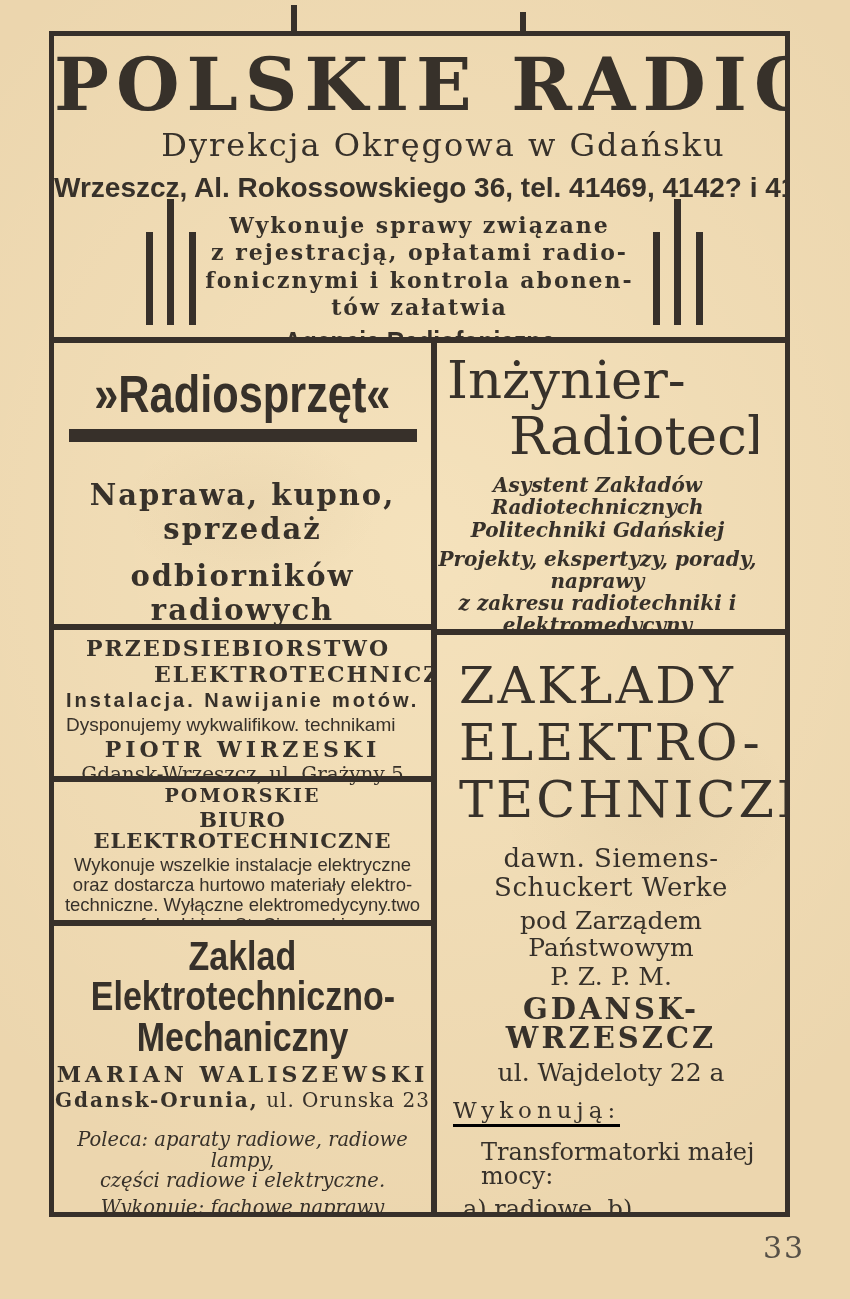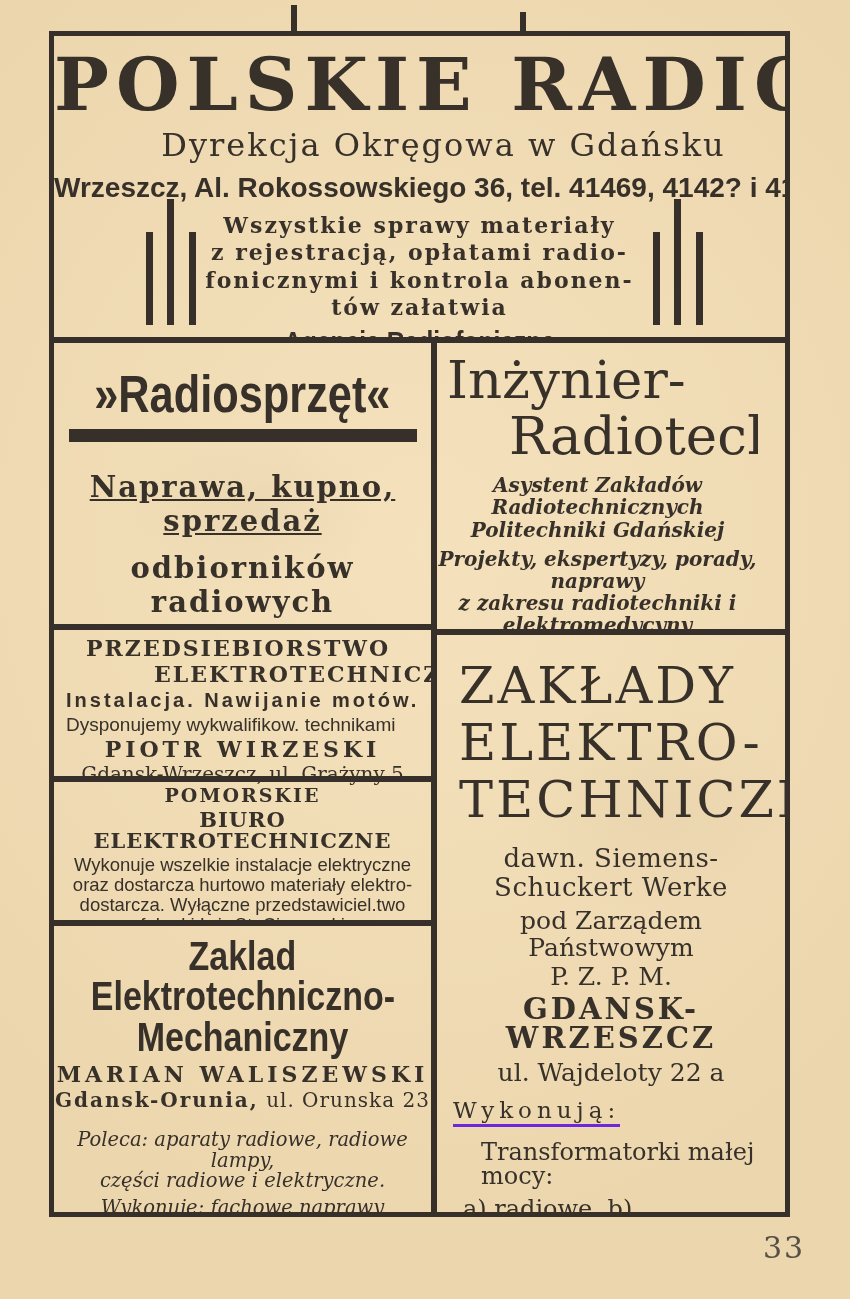--- a/index.html
+++ b/index.html
@@ -35,21 +35,21 @@
   .pr-body{margin-top:8px;font-size:22px;font-weight:bold;letter-spacing:2px;line-height:1.25;}
   .pr-agency{margin-top:4px;font-size:29px;font-weight:bold;}
   .bar{position:absolute;width:7px;background:#37302a;}
   
   .left-col-rule1{left:0;top:301px;width:731px;}
   .vdiv{left:377px;top:301px;height:879px;}
   
   .radiosprzet{left:0;top:307px;width:377px;height:281px;}
   .rs-title{margin-top:26px;font-size:51px;line-height:1;font-weight:bold;}
   .rs-bar{width:348px;height:13px;background:#37302a;margin:9px auto 0;}
-  .rs-l1{margin-top:28px;font-size:29px;font-weight:bold;letter-spacing:2px;text-decoration:underline;}
+  .rs-l1{margin-top:36px;font-size:29px;font-weight:bold;letter-spacing:2px;}
   .rs-l2{margin-top:13px;font-size:29px;font-weight:bold;letter-spacing:2px;}
   .lrule2{left:0;top:588px;width:377px;}
   .przed{left:0;top:594px;width:377px;height:190px;padding-top:7px;}
   .pz-t1{font-size:22px;font-weight:bold;letter-spacing:2px;padding-left:32px;line-height:1;}
   .pz-t2{font-size:22px;font-weight:bold;letter-spacing:2px;padding-left:100px;line-height:1;margin-top:4px;}
   .pz-sub{font-size:20px;font-weight:bold;letter-spacing:3px;padding-left:12px;line-height:1;margin-top:5px;}
   .pz-body{font-size:19px;padding-left:12px;line-height:1;margin-top:5px;}
   .pz-name{font-size:22px;font-weight:bold;letter-spacing:4px;line-height:1;margin-top:4px;}
   .pz-a1{font-size:20px;line-height:1;margin-top:4px;}
   .lrule3{left:0;top:740px;width:377px;}
@@ -73,41 +73,41 @@
   .in-body{font-size:20px;font-style:italic;font-weight:bold;line-height:1.1;margin-top:7px;}
   .rrule2{left:383px;top:593px;width:348px;}
   .zaklady{left:383px;top:599px;width:348px;height:579px;padding-top:22px;}
   .zy-title{font-size:51px;line-height:1.12;letter-spacing:3px;padding-left:22px;}
   .zy-s1{font-size:26px;line-height:1.1;margin-top:16px;letter-spacing:.5px;}
   .zy-s2{font-size:25px;line-height:1.1;margin-top:5px;}
   .zy-s3{font-size:25px;line-height:1;margin-top:2px;}
   .zy-city{font-size:29px;font-weight:bold;letter-spacing:3px;line-height:1;margin-top:6px;}
   .zy-street{font-size:25px;line-height:1;margin-top:7px;}
   .zy-wyk{margin-top:14px;padding-left:16px;text-align:left;}
-  .zy-wyk span{display:inline-block;font-size:23px;letter-spacing:5px;border-bottom:3px solid #6d28d9;padding-bottom:2px;line-height:1;}
+  .zy-wyk span{display:inline-block;font-size:23px;letter-spacing:5px;border-bottom:3px solid #000000;padding-bottom:2px;line-height:1;}
   .zy-tr0{font-size:24px;line-height:1;margin-top:13px;padding-left:44px;text-align:left;}
   .zy-tr{font-size:24px;line-height:1;margin-top:9px;padding-left:26px;text-align:left;}
   .pageno{position:absolute;left:763px;top:1230px;font-size:30px;color:#565047;letter-spacing:2px;}
 </style>
 </head>
 <body>
 
 <div class="noise1"></div>
 <div class="noise2"></div>
 <div class="tick" style="left:291px;top:5px;width:6px;height:26px;"></div>
 <div class="tick" style="left:520px;top:12px;width:6px;height:20px;"></div>
 
 <div class="frame">
 
   <div class="blk topad c">
     <div class="pr-title">POLSKIE RADIO</div>
     <div class="pr-sub">Dyrekcja Okręgowa w Gdańsku</div>
     <div class="pr-addr sans">Wrzeszcz, Al. Rokossowskiego 36, tel. 41469, 4142? i 41231</div>
     <div class="pr-body">
-      <div>Wszystkie sprawy materiały</div>
+      <div>Wykonuje sprawy związane</div>
       <div>z rejestracją, opłatami radio-</div>
       <div>fonicznymi i kontrola abonen-</div>
       <div>tów załatwia</div>
     </div>
     <div class="pr-agency sans"><span class="cond">Agencja Radiofoniczna</span></div>
 
     <div class="bar" style="left:92px;top:196px;height:93px;"></div>
     <div class="bar" style="left:113px;top:163px;height:126px;"></div>
     <div class="bar" style="left:135px;top:196px;height:93px;"></div>
     <div class="bar" style="left:599px;top:196px;height:93px;"></div>
@@ -139,21 +139,21 @@
   </div>
 
   <div class="rule-h lrule3"></div>
 
   <div class="blk pomorskie c">
     <div class="po-t1">POMORSKIE</div>
     <div class="po-t2">BIURO ELEKTROTECHNICZNE</div>
     <div class="po-body sans">
       <div>Wykonuje wszelkie instalacje elektryczne</div>
       <div>oraz dostarcza hurtowo materiały elektro-</div>
-      <div>dostarcza. Wyłączne przedstawiciel.two</div>
+      <div>techniczne. Wyłączne elektromedycyny.two</div>
       <div>fabryki Inż. St. Ciszewski</div>
     </div>
 
   </div>
 
   <div class="rule-h lrule4"></div>
 
   <div class="blk zaklad c">
     <div class="zk-title sans">
       <div><span class="cond">Zaklad</span></div>

